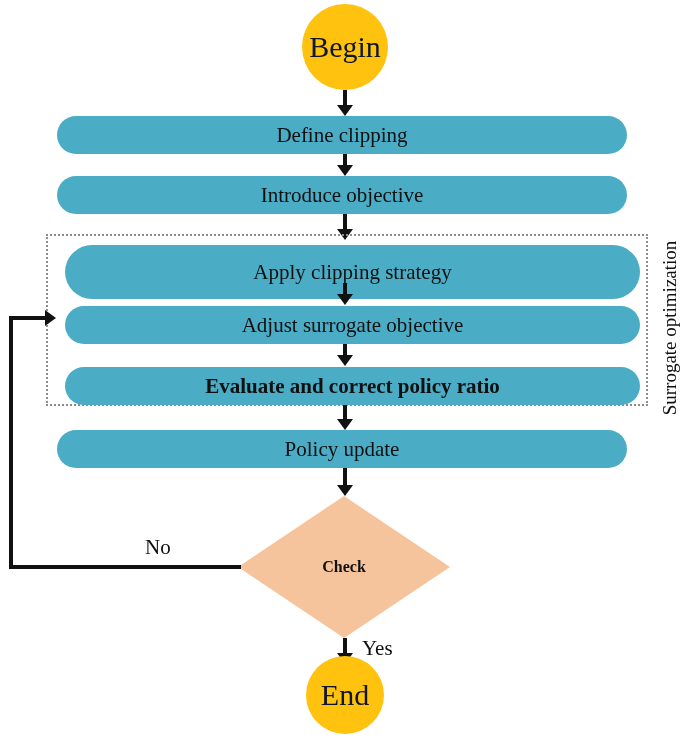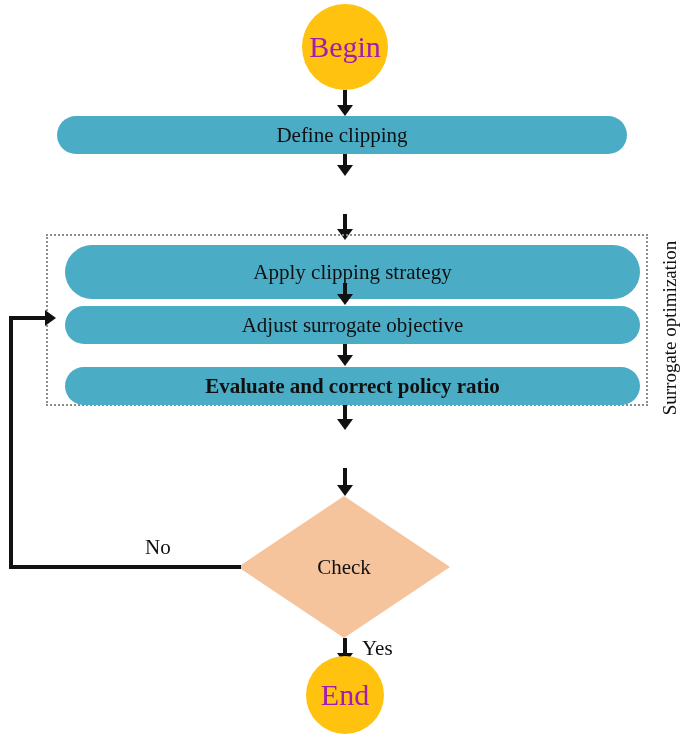--- a/index.html
+++ b/index.html
@@ -19,21 +19,21 @@
   }
 
   
   .terminal {
     position: absolute;
     border-radius: 50%;
     background: #FFC20E;
     display: flex;
     align-items: center;
     justify-content: center;
-    color: #a21caf;
+    color: #0f172a;
     font-size: 30px;
     font-family: "Liberation Serif", "DejaVu Serif", serif;
     line-height: 1;
   }
 
   
   .process {
     position: absolute;
     background: #4BACC6;
     border-radius: 999px;
@@ -77,26 +77,27 @@
     background: #F6C49C;
     clip-path: polygon(50% 0%, 100% 50%, 50% 100%, 0% 50%);
   }
   .diamond-text {
     position: absolute;
     inset: 0;
     display: flex;
     flex-direction: column;
     align-items: center;
     justify-content: center;
-    font-size: 21px;
+    font-size: 16px;
     color: #101010;
     line-height: 1.25;
     font-family: "Liberation Serif", "DejaVu Serif", serif;
     text-align: center;
     pointer-events: none;
+    font-weight: bold;
   }
 
   
   .vline {
     position: absolute;
     background: #111111;
     width: 4px;
   }
   .hline {
     position: absolute;
@@ -141,20 +142,23 @@
   <div class="vline" style="left:343px; top:90px; height:18px;"></div>
   <div class="arrow-down" style="left:337px; top:105px;"></div>
 
   <div class="process" style="left:57px; top:116px; width:570px; height:38px;">
     <span>Define clipping</span>
   </div>
 
   <div class="vline" style="left:343px; top:154px; height:14px;"></div>
   <div class="arrow-down" style="left:337px; top:165px;"></div>
 
+  <div class="process" style="left:57px; top:176px; width:570px; height:38px;">
+    <span>Introduce objective</span>
+  </div>
 
   <div class="vline" style="left:343px; top:214px; height:18px;"></div>
   <div class="arrow-down" style="left:337px; top:229px;"></div>
 
   <div class="group-box" style="left:46px; top:234px; width:602px; height:172px;"></div>
 
   <div class="group-label" style="left:565px; top:316px; width:210px; height:24px; line-height:24px;">Surrogate optimization</div>
 
   <div class="process" style="left:65px; top:245px; width:575px; height:54px;">
     <span>Apply clipping strategy</span>
@@ -170,20 +174,23 @@
   <div class="vline" style="left:343px; top:344px; height:14px;"></div>
   <div class="arrow-down" style="left:337px; top:355px;"></div>
 
   <div class="process" style="left:65px; top:367px; width:575px; height:38px;font-weight:bold;">
     <span>Evaluate and correct policy ratio</span>
   </div>
 
   <div class="vline" style="left:343px; top:405px; height:18px;"></div>
   <div class="arrow-down" style="left:337px; top:419px;"></div>
 
+  <div class="process" style="left:57px; top:430px; width:570px; height:38px;">
+    <span>Policy update</span>
+  </div>
 
   <div class="vline" style="left:343px; top:468px; height:20px;"></div>
   <div class="arrow-down" style="left:337px; top:485px;"></div>
 
   <div class="diamond-wrap" style="left:238px; top:496px; width:212px; height:142px;">
     <div class="diamond-shape"></div>
     <div class="diamond-text">
       <span>Check</span>
     </div>
   </div>

